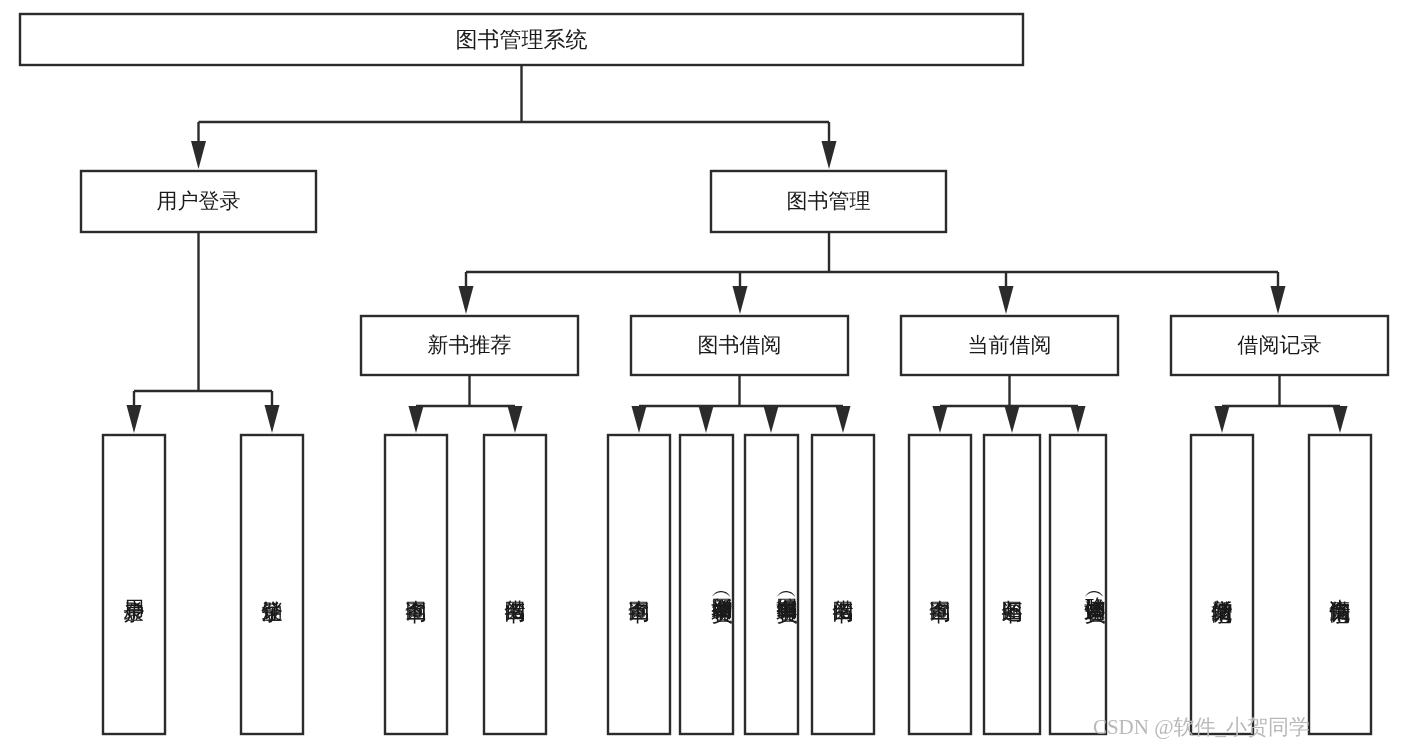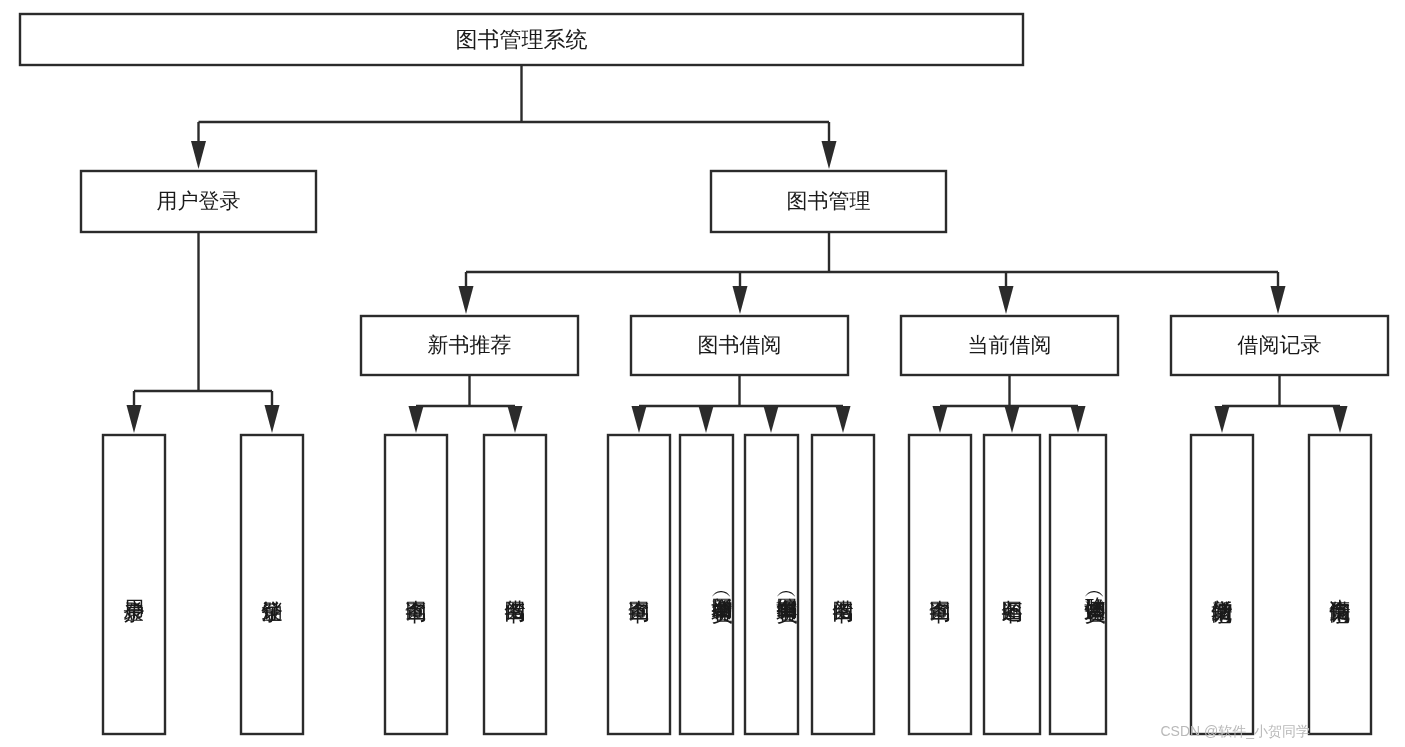--- a/index.html
+++ b/index.html
@@ -70,22 +70,22 @@
     letter-spacing: 1px;
     display: flex;
     align-items: center;
     justify-content: center;
     pointer-events: none;
   }
   .watermark {
     position: absolute;
     right: 8px;
     bottom: 6px;
-    font-family: Liberation Sans, sans-serif;
-    font-size: 14px;
+    font-family: Liberation Serif, serif;
+    font-size: 21px;
     color: #b9b9b9;
     white-space: nowrap;
     user-select: none;
     margin-top: 7px;
   }
 </style>
 </head>
 <body>
 
 <div id="diagram-root">

